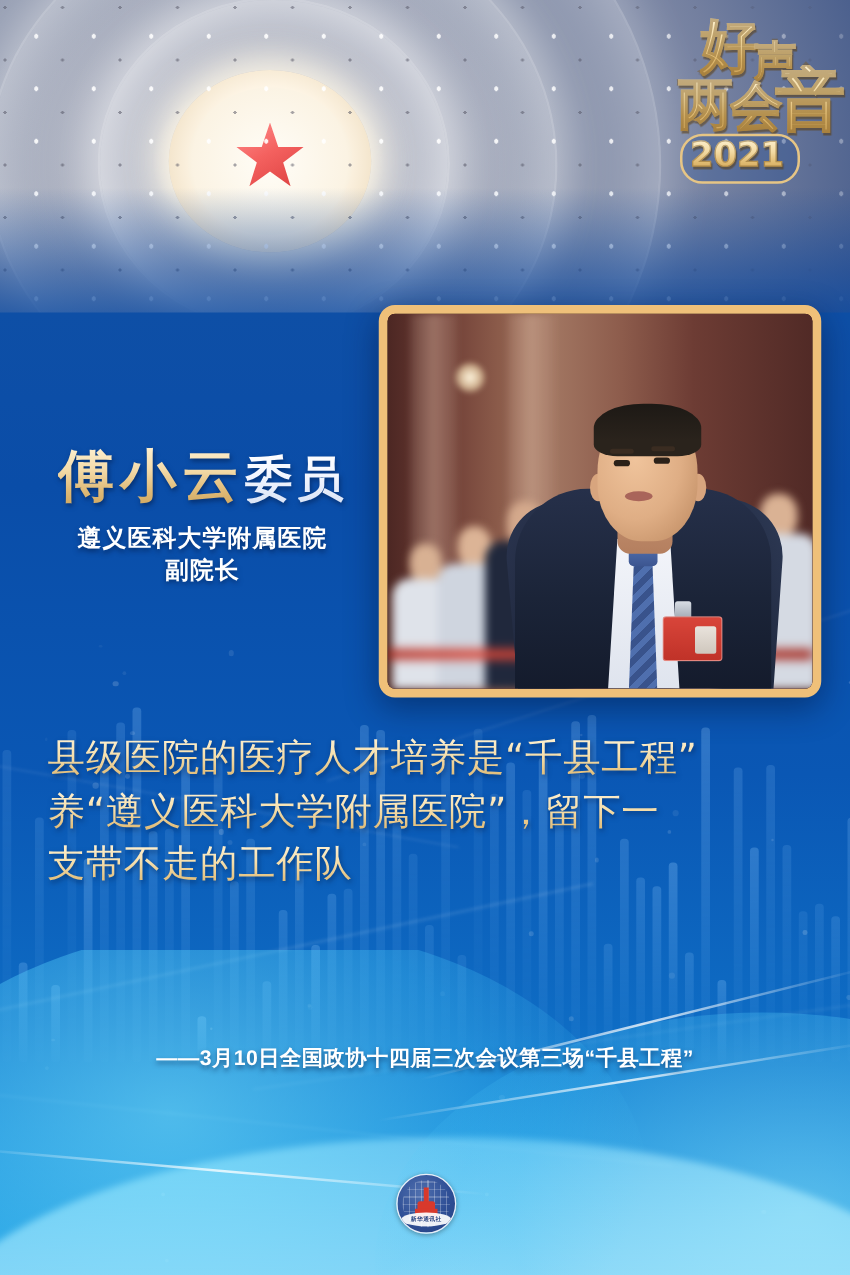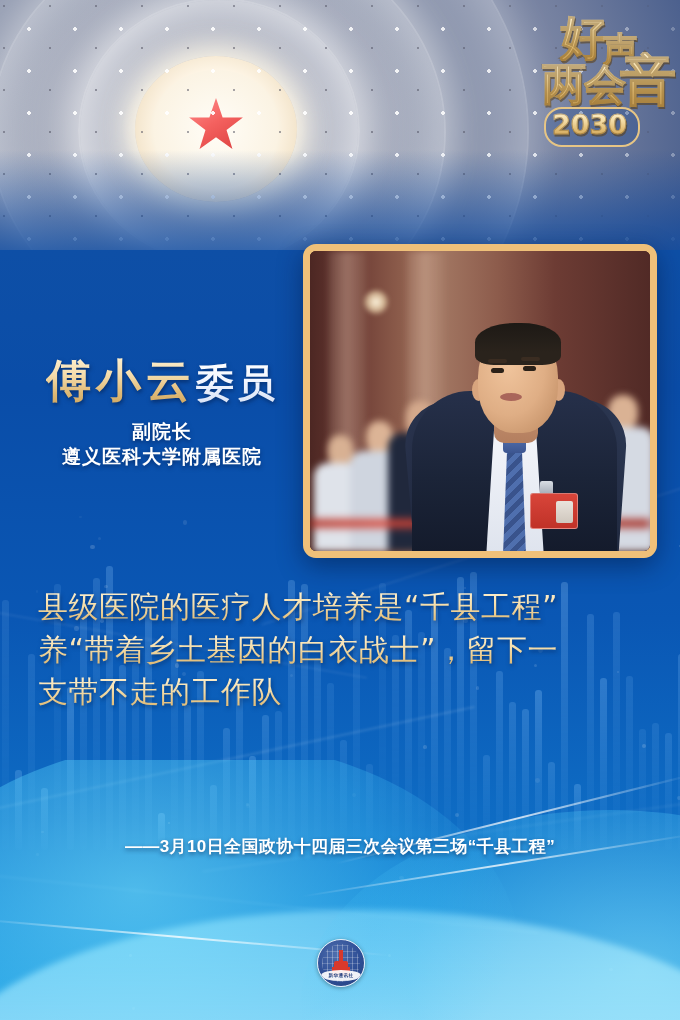--- a/index.html
+++ b/index.html
@@ -344,21 +344,21 @@
     <div class="bwline" style="left:-30px;top:176px;width:420px;transform:rotate(5deg);"></div>
   </div>
 
   <div class="logo">
     <div class="lg lg-hao">好</div>
     <div class="lg lg-sheng">声</div>
     <div class="lg lg-liang">两</div>
     <div class="lg lg-hui">会</div>
     <div class="lg lg-yin">音</div>
     <div class="badge"></div>
-    <div class="lg lg-year">2030</div>
+    <div class="lg lg-year">2021</div>
   </div>
 
   <div class="portrait">
     <div class="ph">
       <div class="ph-wall"></div>
       <div class="ph-col" style="left:18px;"></div>
       <div class="ph-col" style="left:96px;"></div>
       <div class="ph-lamp"></div>
 
       <div class="ph-crowd">
@@ -410,28 +410,28 @@
         <div class="s-badge">
           <div class="s-badge-ph"></div>
         </div>
       </div>
     </div>
   </div>
 
   <div class="namewrap">
     <div class="name-line"><span class="name-main">傅小云</span><span class="name-role">委员</span></div>
     <div class="org">
+      <div>遵义医科大学附属医院</div>
       <div>副院长</div>
-      <div>遵义医科大学附属医院</div>
     </div>
   </div>
 
   <div class="quote">
     <div class="qline">县级医院的医疗人才培养是“千县工程”</div>
-    <div class="qline">养“带着乡土基因的白衣战士”，留下一</div>
+    <div class="qline">养“遵义医科大学附属医院”，留下一</div>
     <div class="qline">支带不走的工作队</div>
   </div>
 
   <div class="attr">——3月10日全国政协十四届三次会议第三场“千县工程”</div>
 
   <div class="emblem">
     <div class="emblem-c">
       <div class="em-grid"></div>
       <div class="em-tower">
         <div class="em-t1"></div>

